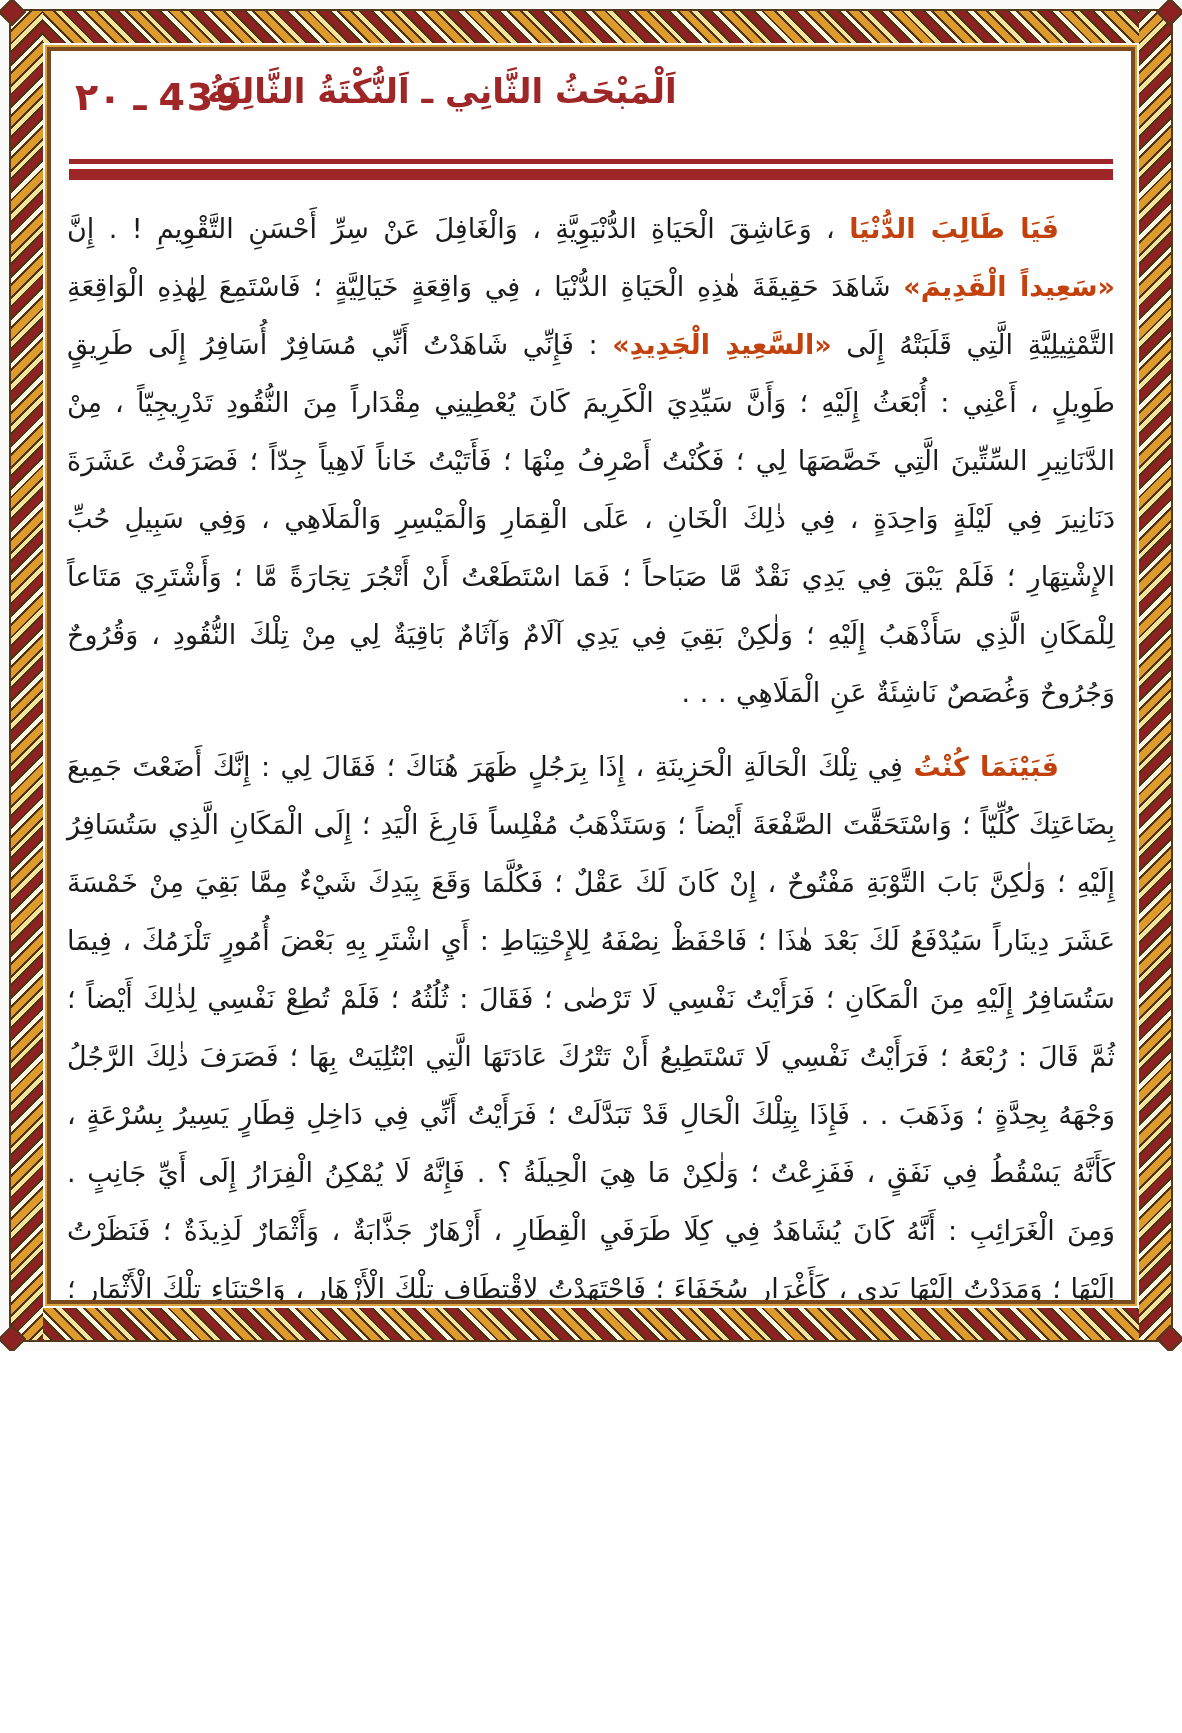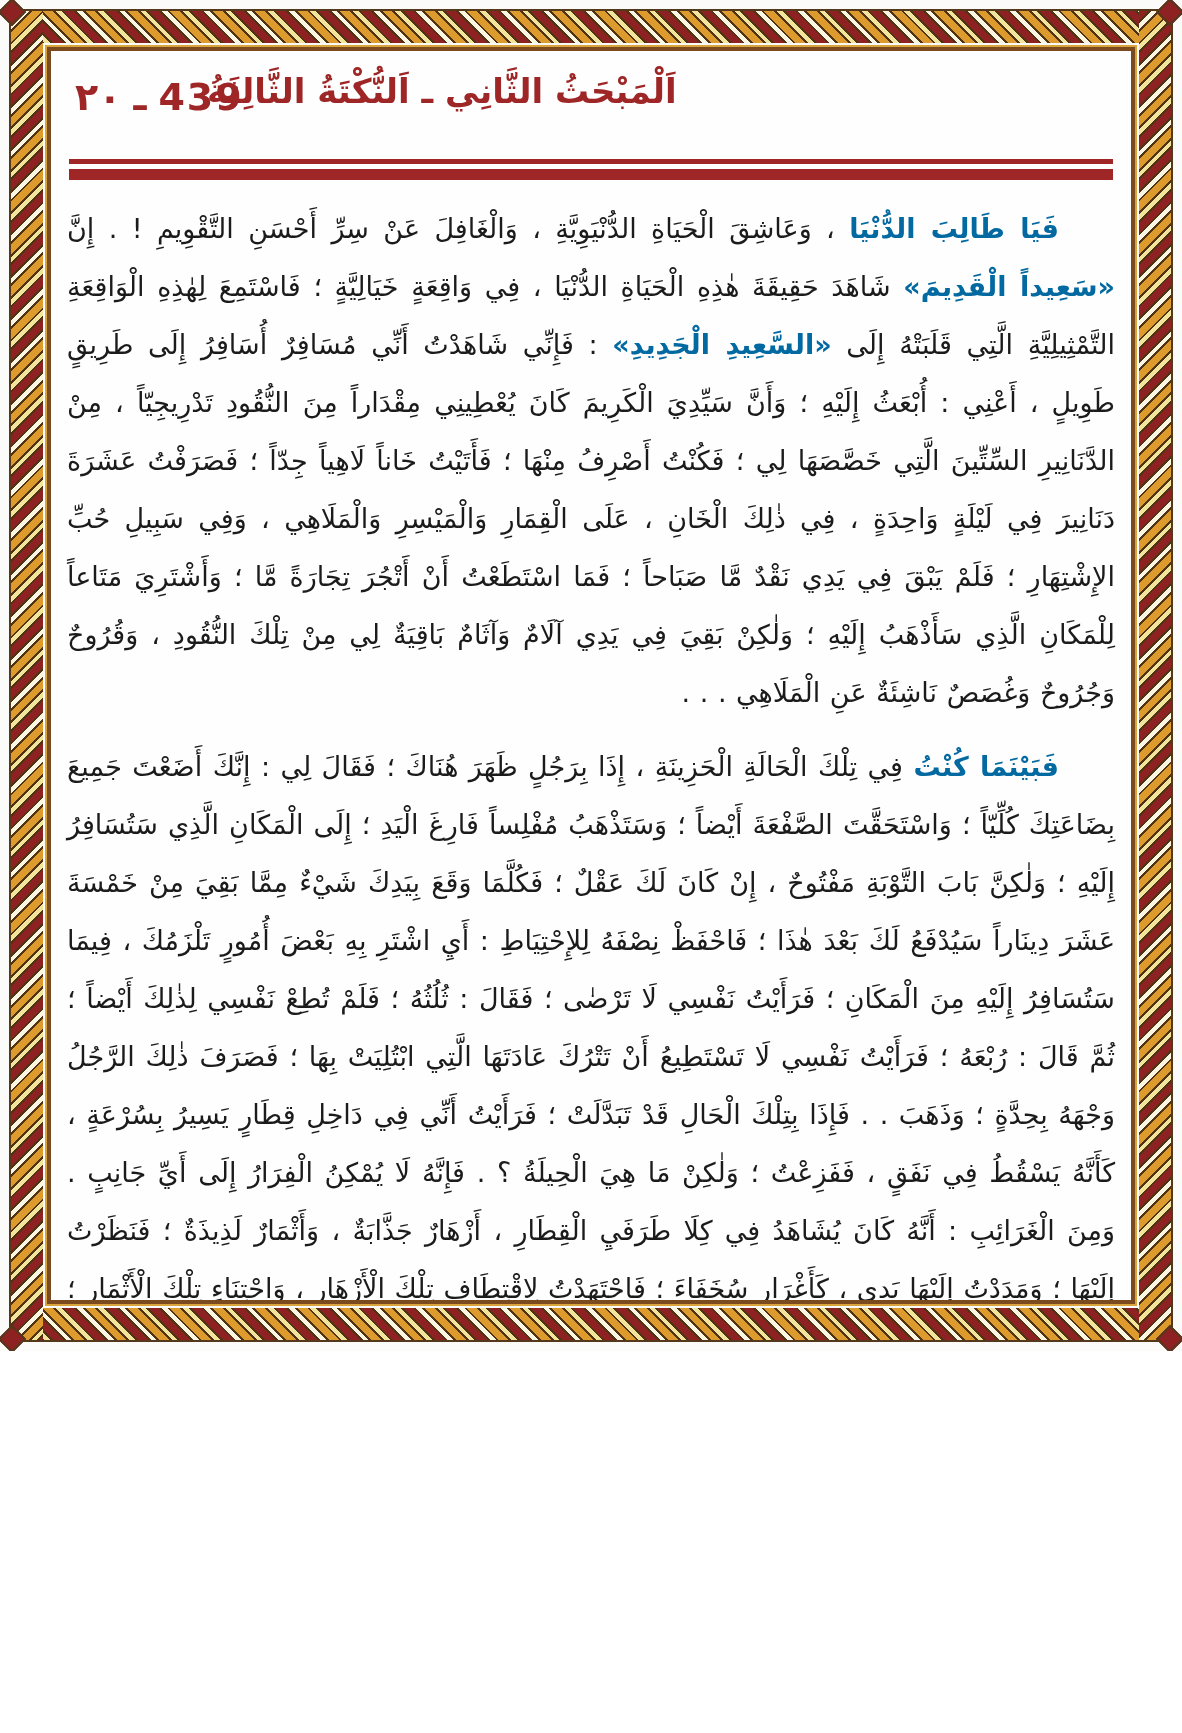--- a/index.html
+++ b/index.html
@@ -58,21 +58,21 @@
   .rule-thick{height:11px;background:#9e2626;}
   
   .body-text{
     direction:rtl;
     text-align:justify;
     font-size:27px;line-height:58px;
     color:#1b1b1b;
     word-spacing:1px;
   }
   .para{margin:0 0 16px 0;text-indent:56px;}
-  .red{color:#0369a1;font-weight:bold;}
+  .red{color:#c2410c;font-weight:bold;}
 </style>
 </head>
 <body>
 
 <div class="page">
 
   <div class="frame-outline"></div>
   <div class="strip h top"></div>
   <div class="strip h bottom"></div>
   <div class="strip v left"></div>

